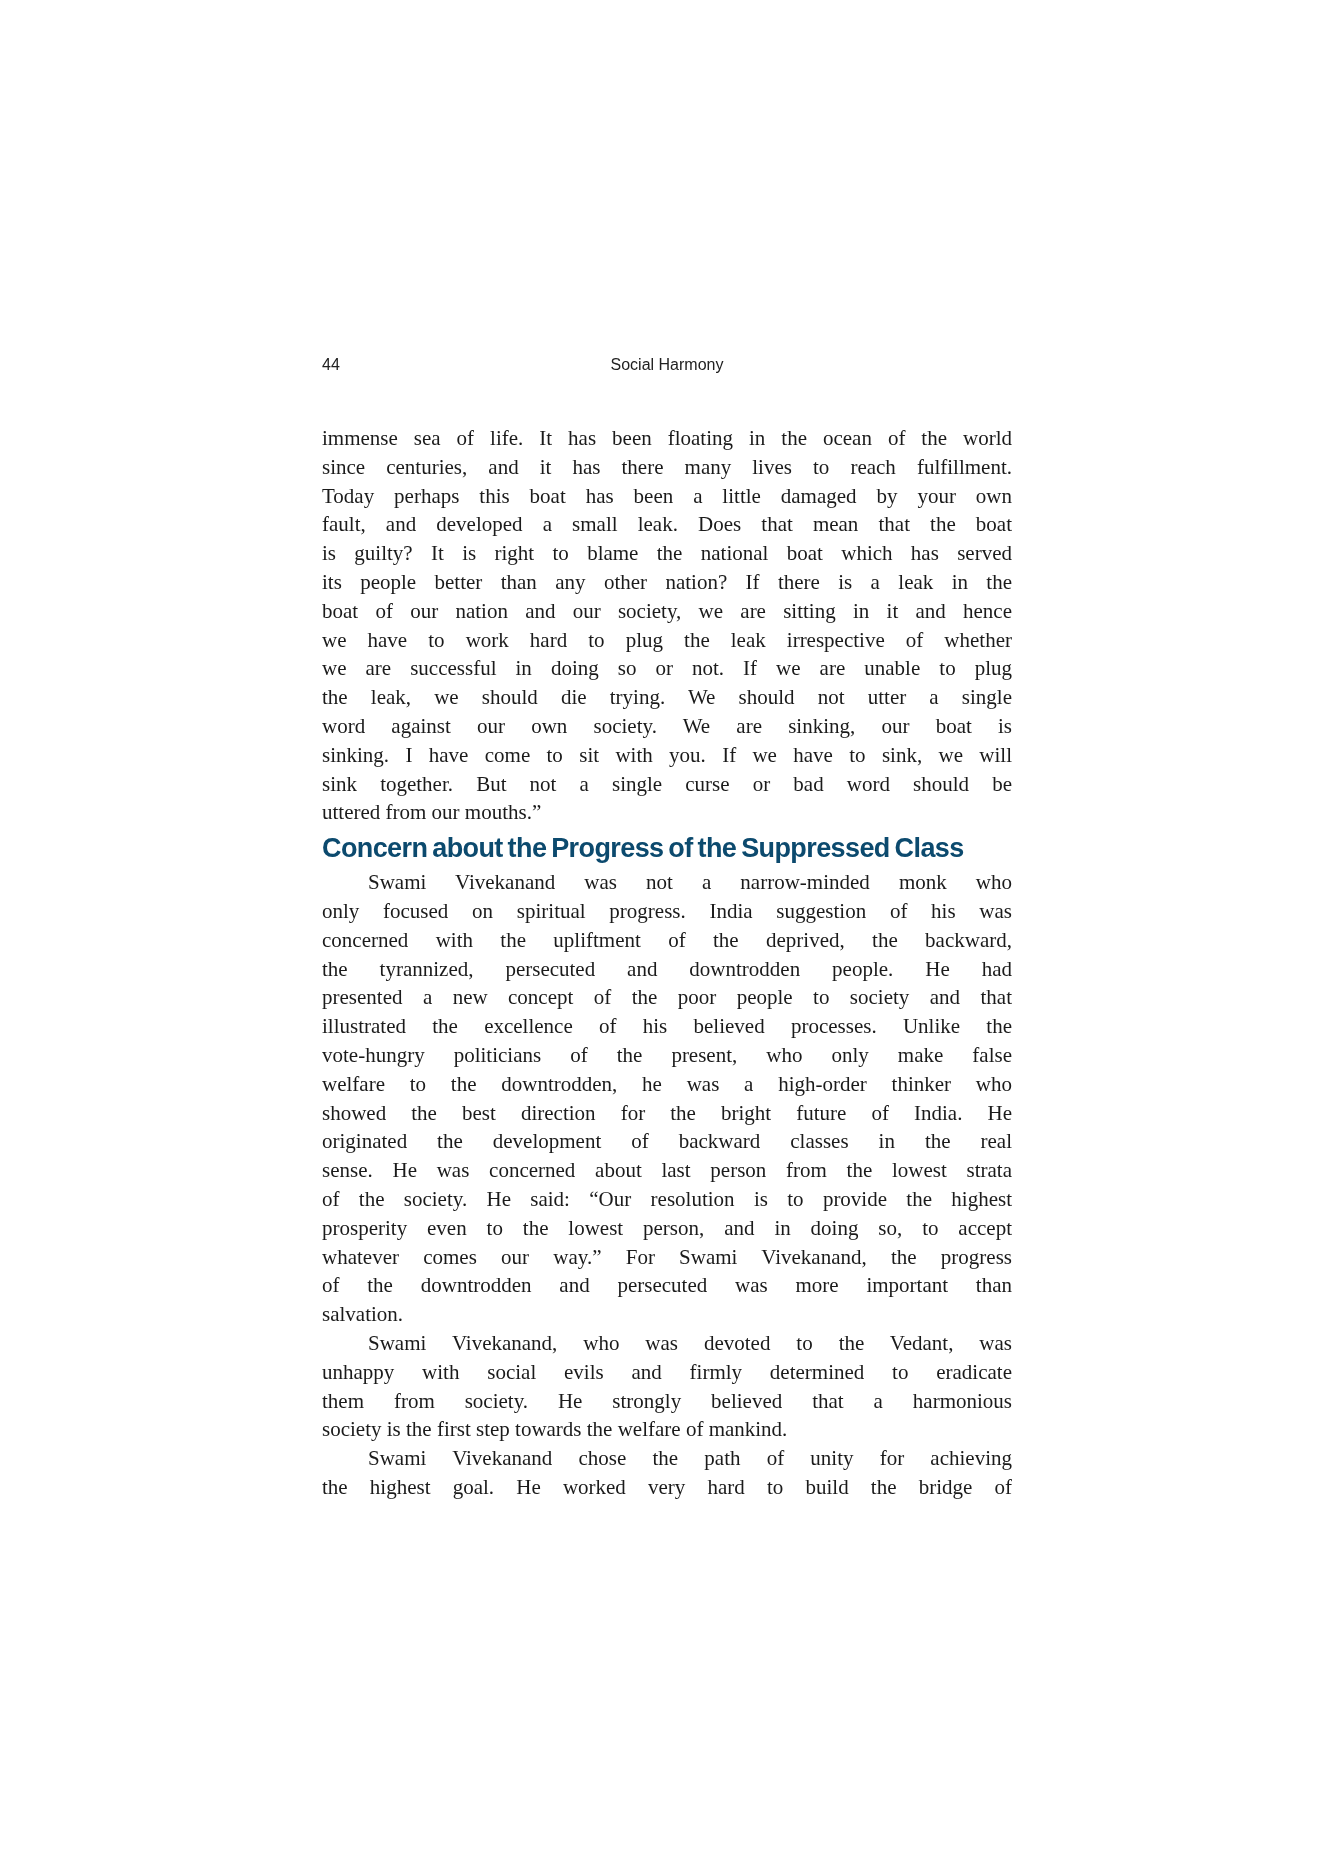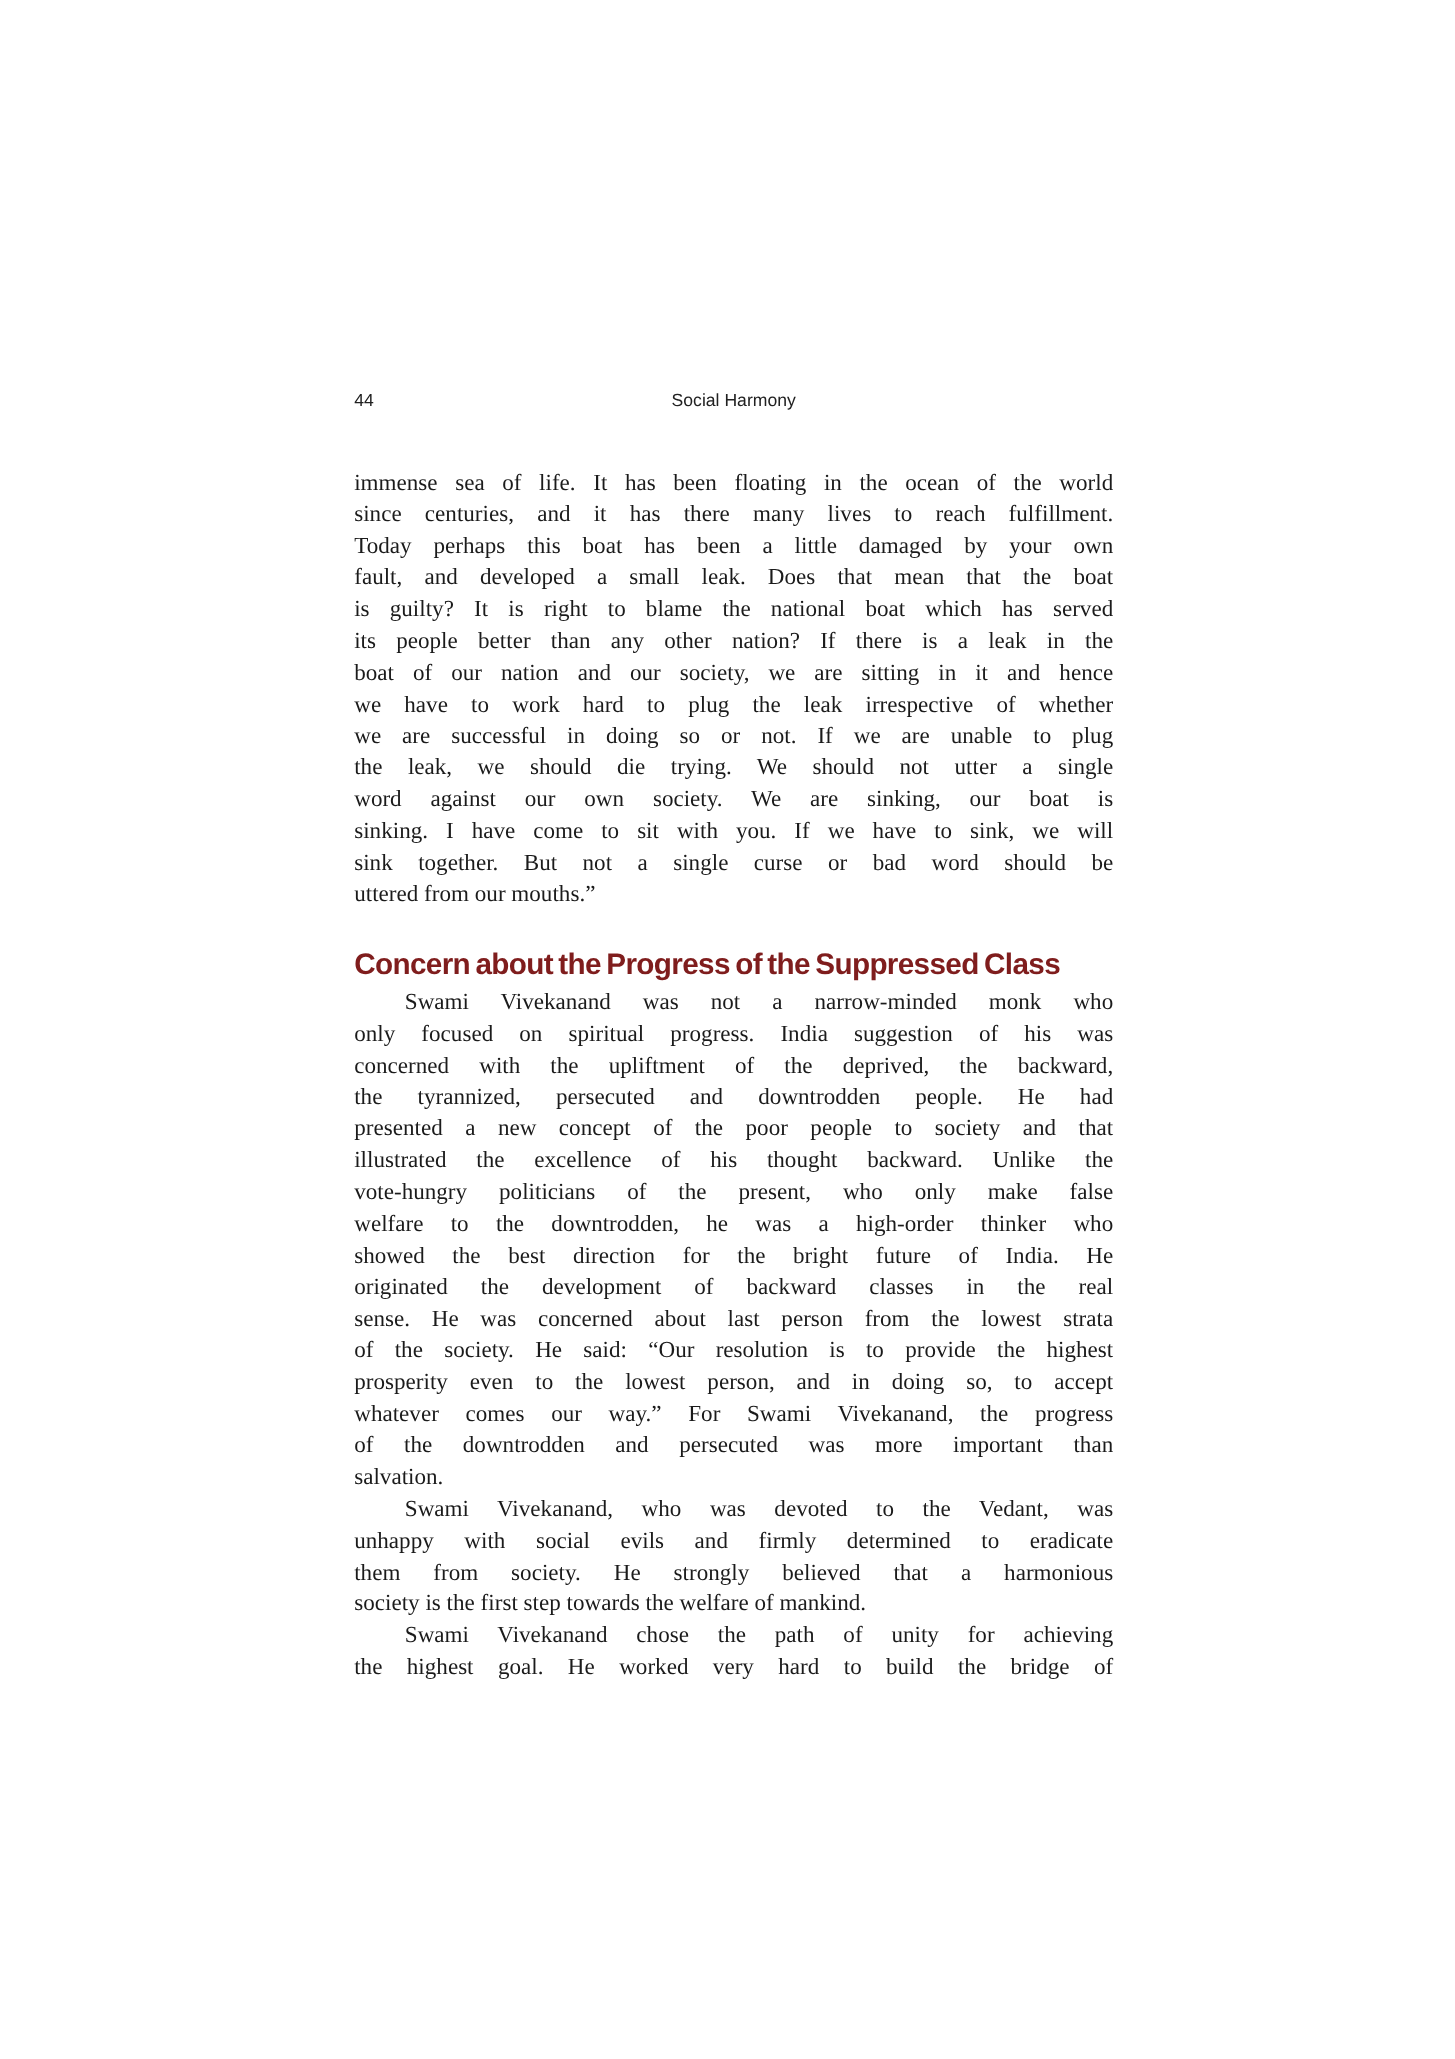--- a/index.html
+++ b/index.html
@@ -62,28 +62,28 @@
   .para .jline:last-of-type {
     text-align-last: left;
   }
   .para.continues .jline:last-of-type {
     text-align-last: justify;
   }
   .para.indent .jline:first-of-type {
     text-indent: 46px;
   }
   .heading {
-    margin: 32px 0 3px 0;
+    margin: 4px 0 3px 0;
     font-family: "Liberation Sans", sans-serif;
     font-weight: bold;
     font-size: 27px;
     line-height: 34px;
     letter-spacing: -0.6px;
     word-spacing: -2px;
-    color: #7f1d1d;
+    color: #0c4a6e;
     white-space: nowrap;
   }
 </style>
 </head>
 <body>
 
 <div class="page">
   <div class="column">
 
     <div class="pagehead">
@@ -131,21 +131,21 @@
           <div class="jline">Swami Vivekanand was not a narrow-minded monk who</div>
 
           <div class="jline">only focused on spiritual progress. India suggestion of his was</div>
 
           <div class="jline">concerned with the upliftment of the deprived, the backward,</div>
 
           <div class="jline">the tyrannized, persecuted and downtrodden people. He had</div>
 
           <div class="jline">presented a new concept of the poor people to society and that</div>
 
-          <div class="jline">illustrated the excellence of his thought backward. Unlike the</div>
+          <div class="jline">illustrated the excellence of his believed processes. Unlike the</div>
 
           <div class="jline">vote-hungry politicians of the present, who only make false</div>
 
           <div class="jline">welfare to the downtrodden, he was a high-order thinker who</div>
 
           <div class="jline">showed the best direction for the bright future of India. He</div>
 
           <div class="jline">originated the development of backward classes in the real</div>
 
           <div class="jline">sense. He was concerned about last person from the lowest strata</div>

